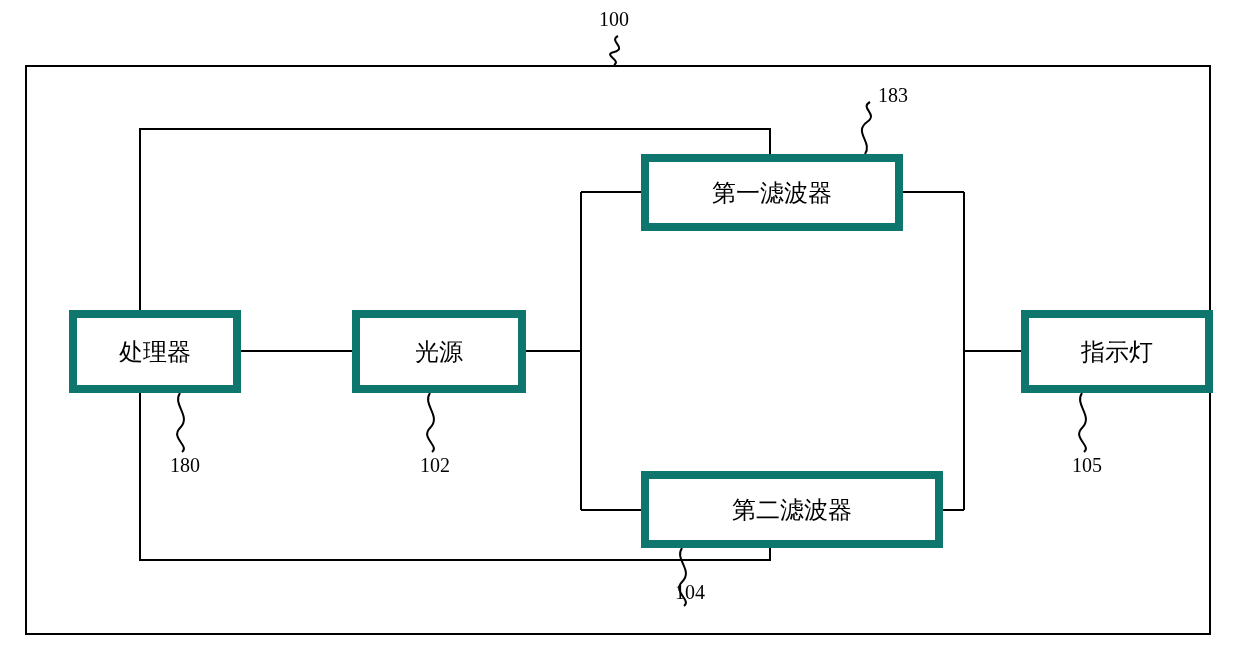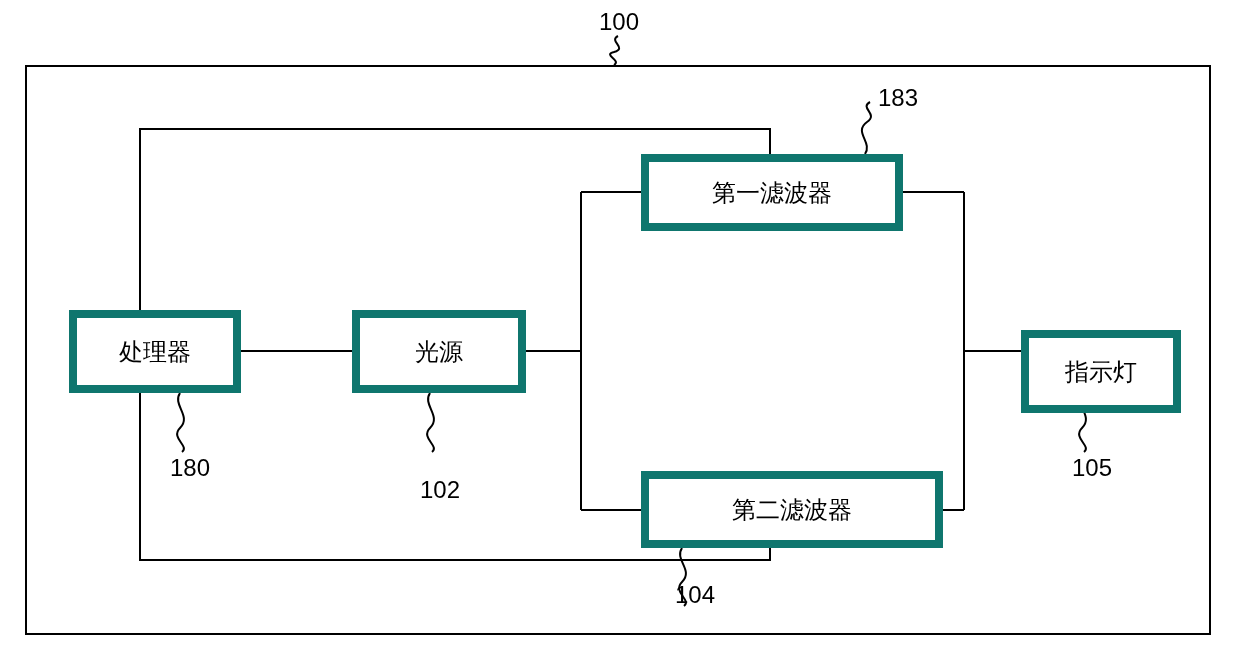--- a/index.html
+++ b/index.html
@@ -30,22 +30,22 @@
     position: absolute;
     border: 8px solid #0f766e;
     box-sizing: border-box;
     display: flex;
     align-items: center;
     justify-content: center;
     background: #fff;
   }
   .ref {
     position: absolute;
-    font-size: 24px;
-    font-family: Liberation Sans, sans-serif;
+    font-size: 20px;
+    font-family: Liberation Serif, serif;
     text-align: center;
   }
   svg.wires {
     position: absolute;
     left: 0;
     top: 0;
     width: 1239px;
     height: 666px;
     pointer-events: none;
   }
@@ -101,27 +101,27 @@
   </div>
 
   <div class="block" style="left:641px; top:154px; width:262px; height:77px;">
     <span>第一滤波器</span>
   </div>
 
   <div class="block" style="left:641px; top:471px; width:302px; height:77px;">
     <span>第二滤波器</span>
   </div>
 
-  <div class="block" style="left:1021px; top:310px; width:160px; height:83px;margin-top:20px;">
+  <div class="block" style="left:1021px; top:310px; width:192px; height:83px;">
     <span>指示灯</span>
   </div>
 
   <div class="ref" style="left:170px; top:454px;">180</div>
 
-  <div class="ref" style="left:420px; top:476px;">102</div>
+  <div class="ref" style="left:420px; top:454px;">102</div>
 
   <div class="ref" style="left:878px; top:84px;">183</div>
 
   <div class="ref" style="left:675px; top:581px;">104</div>
 
   <div class="ref" style="left:1072px; top:454px;">105</div>
 
 </div>
 
 </body></html>

